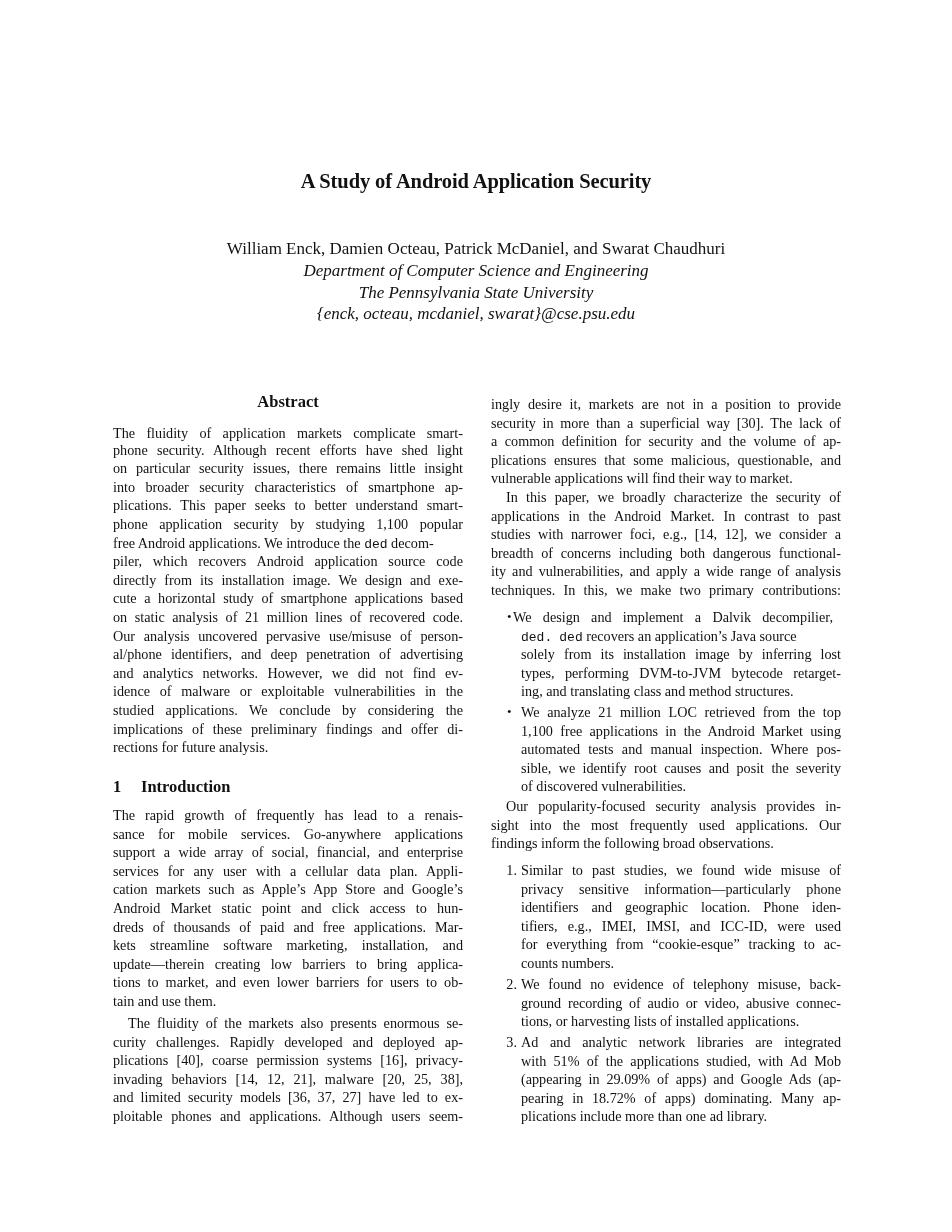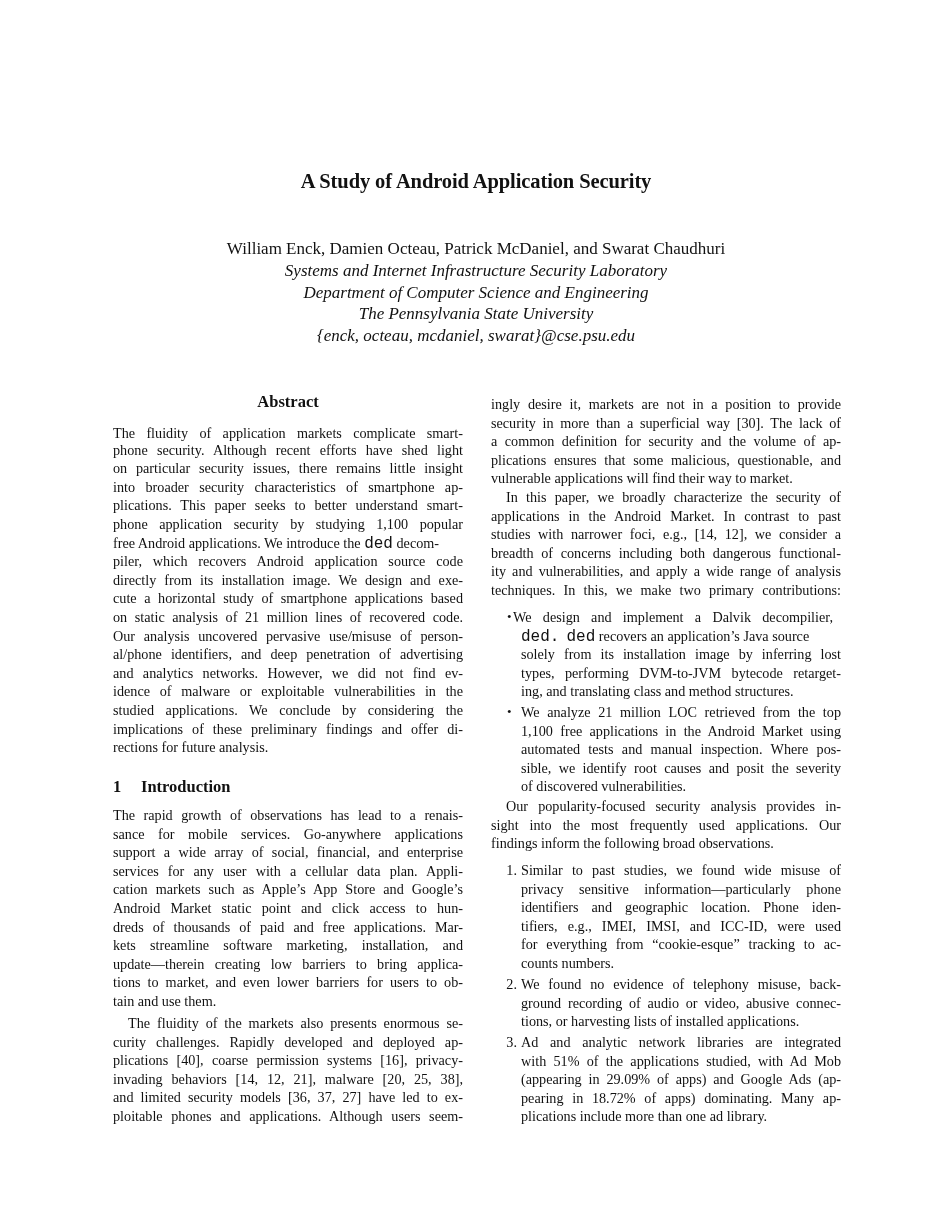--- a/index.html
+++ b/index.html
@@ -13,32 +13,31 @@
   .col { position: absolute; top: 0; width: 350px; font-size: 14.2px; }
   .col.left { left: 113px; }
   .col.right { left: 491px; }
   .line { position: absolute; white-space: nowrap; height: 18px; line-height: 18px;
           text-align: justify; text-align-last: justify; }
   .line.last { text-align-last: left; }
   .h-abstract { position: absolute; top: 392px; left: 113px; width: 350px; text-align: center;
                 font-weight: bold; font-size: 16.5px; }
   .h-intro { position: absolute; top: 777px; left: 113px; font-weight: bold; font-size: 16.5px; }
   .h-intro .num { display: inline-block; width: 28px; }
-  .mono { font-family: "Liberation Mono", "DejaVu Sans Mono", monospace; font-size: 16px; margin-top: 24px; }
+  .mono { font-family: "Liberation Mono", "DejaVu Sans Mono", monospace; font-size: 13px; margin-top: 24px; }
   .bullet { position: absolute; font-size: 13px; }
   .enum { position: absolute; text-align: right; width: 18px; }
 </style>
 </head>
 <body>
 
 <div class="title">A Study of Android Application Security</div>
 
 <div class="authors">
   <div>William Enck, Damien Octeau, Patrick McDaniel, and Swarat Chaudhuri</div>
-  <div class="aff">Systems and Internet Infrastructure Security Laboratory</div>
   <div class="aff">Department of Computer Science and Engineering</div>
   <div class="aff">The Pennsylvania State University</div>
   <div class="aff">{enck, octeau, mcdaniel, swarat}@cse.psu.edu</div>
 </div>
 
 <div class="h-abstract">Abstract</div>
 
 <div class="col left">
 
   <div class="line" style="top:424px;width:350px">The fluidity of application markets complicate smart-</div>
@@ -62,21 +61,21 @@
   <div class="line" style="top:719.6px;width:350px">implications of these preliminary findings and offer di-</div>
   <div class="line last" style="top:738.2px;width:350px">rections for future analysis.</div>
 </div>
 
 <div class="h-intro">
   <span class="num">1</span><span>Introduction</span>
 </div>
 
 <div class="col left">
 
-  <div class="line" style="top:806px;width:350px">The rapid growth of observations has lead to a renais-</div>
+  <div class="line" style="top:806px;width:350px">The rapid growth of frequently has lead to a renais-</div>
   <div class="line" style="top:824.6px;width:350px">sance for mobile services.  Go-anywhere applications</div>
   <div class="line" style="top:843.2px;width:350px">support a wide array of social, financial, and enterprise</div>
   <div class="line" style="top:861.8px;width:350px">services for any user with a cellular data plan.  Appli-</div>
   <div class="line" style="top:880.4px;width:350px">cation markets such as Apple’s App Store and Google’s</div>
   <div class="line" style="top:899px;width:350px">Android Market static point and click access to hun-</div>
   <div class="line" style="top:917.6px;width:350px">dreds of thousands of paid and free applications.  Mar-</div>
   <div class="line" style="top:936.2px;width:350px">kets streamline software marketing, installation, and</div>
   <div class="line" style="top:954.8px;width:350px">update—therein creating low barriers to bring applica-</div>
   <div class="line" style="top:973.4px;width:350px">tions to market, and even lower barriers for users to ob-</div>
   <div class="line last" style="top:992px;width:350px">tain and use them.</div>

